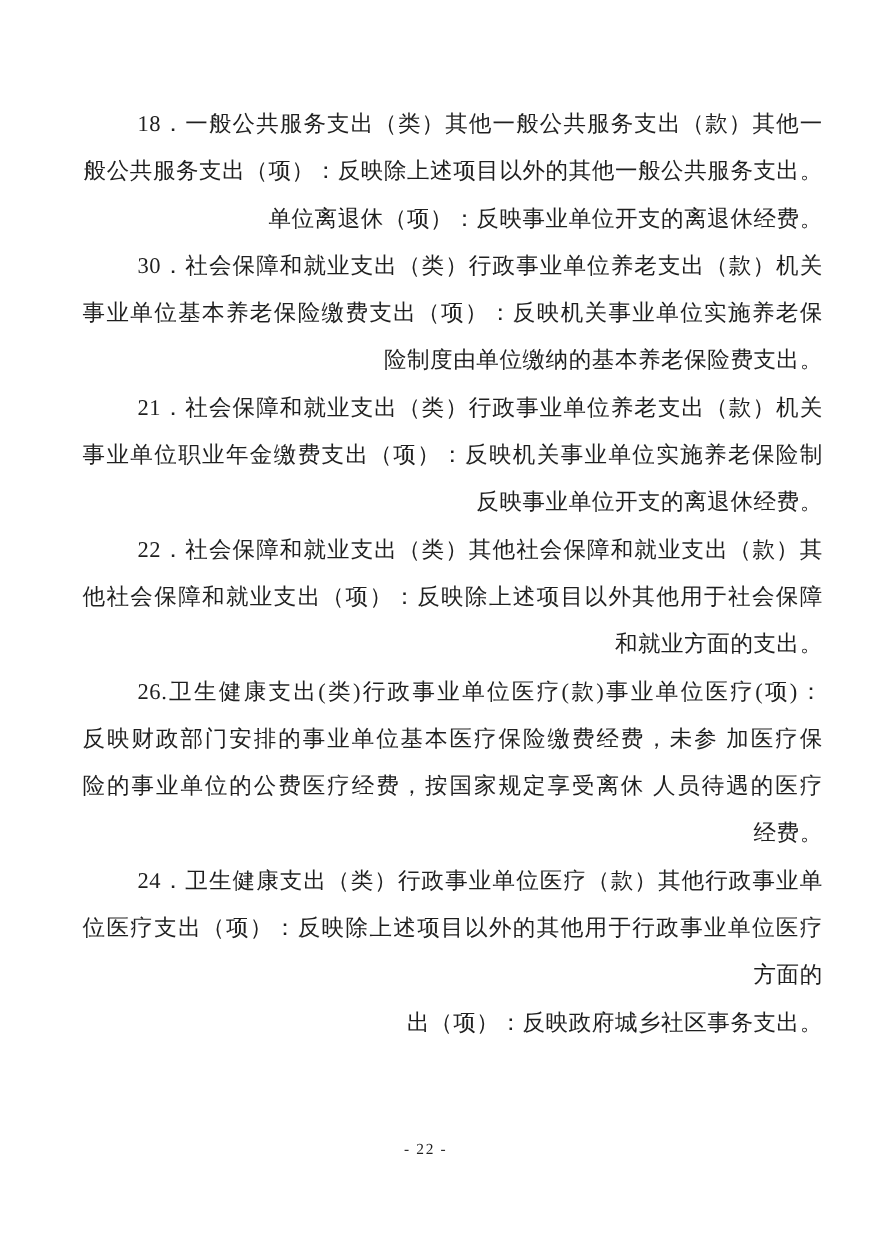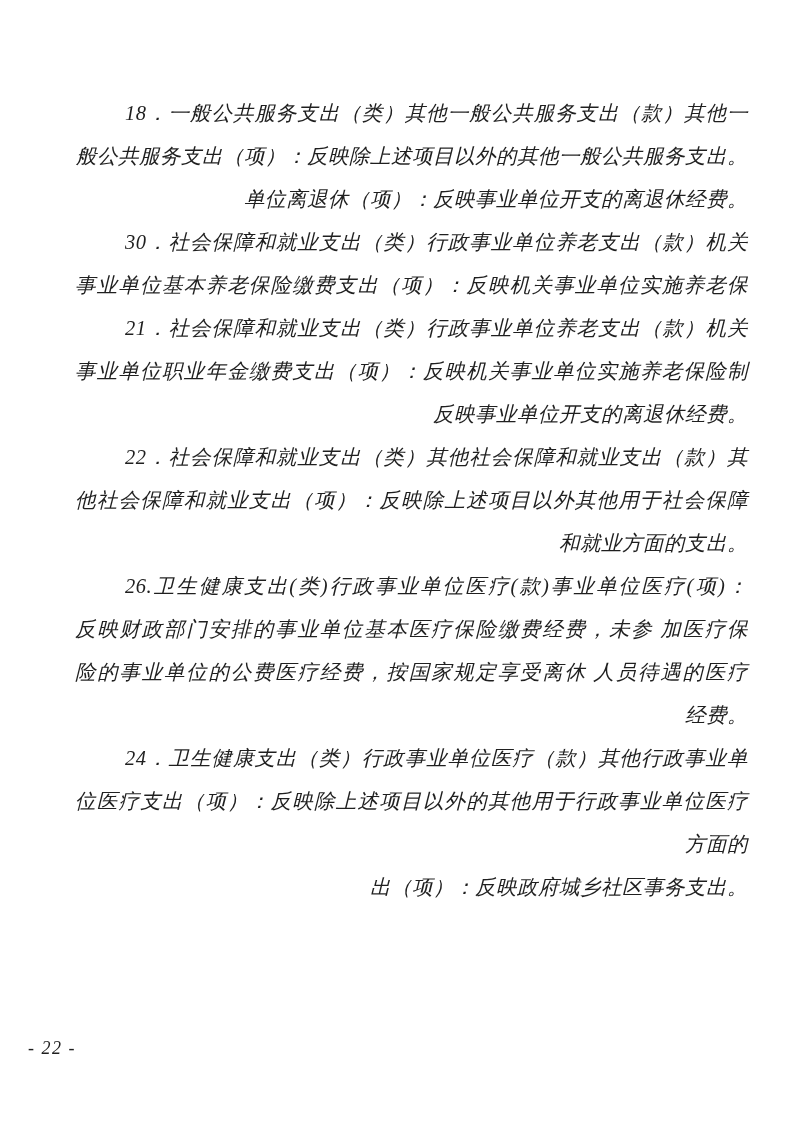--- a/index.html
+++ b/index.html
@@ -8,21 +8,20 @@
     background: #ffffff;
   }
   .page {
     position: relative;
     width: 774px;
     height: 1122px;
     background: #ffffff;
     overflow: hidden;
     font-family: "Liberation Serif", "DejaVu Serif", serif;
     color: #1f1f1f;
-    font-style: italic;
   }
   .text-block {
     position: absolute;
     top: 92px;
     left: 75px;
     width: 673px;
   }
   .para {
     margin: 0;
     padding: 0;
@@ -41,45 +40,46 @@
   
   .para-last {
     text-align: right;
     letter-spacing: 0.5px;
   }
   .footer {
     position: absolute;
     top: 1038px;
     left: 0;
     right: 0;
-    font-size: 18px;
+    text-align: center;
+    font-size: 14px;
     letter-spacing: 1.5px;
     color: #1f1f1f;
     font-family: "Liberation Serif", "DejaVu Serif", serif;
-    padding-left: 28px;
   }
 </style>
 </head>
 <body>
 
 <div class="page">
   <div class="text-block">
 
     <div class="para">
       <div class="para-body">18．一般公共服务支出（类）其他一般公共服务支出（款）其他一</div>
       <div class="para-last">般公共服务支出（项）：反映除上述项目以外的其他一般公共服务支出。</div>
     </div>
 
     <div class="para">
       <div class="para-last">单位离退休（项）：反映事业单位开支的离退休经费。</div>
     </div>
 
     <div class="para">
       <div class="para-body">30．社会保障和就业支出（类）行政事业单位养老支出（款）机关
 事业单位基本养老保险缴费支出（项）：反映机关事业单位实施养老保</div>
+      <div class="para-last">险制度由单位缴纳的基本养老保险费支出。</div>
     </div>
 
     <div class="para">
       <div class="para-body">21．社会保障和就业支出（类）行政事业单位养老支出（款）机关
 事业单位职业年金缴费支出（项）：反映机关事业单位实施养老保险制</div>
       <div class="para-last">反映事业单位开支的离退休经费。</div>
     </div>
 
     <div class="para">
       <div class="para-body">22．社会保障和就业支出（类）其他社会保障和就业支出（款）其

